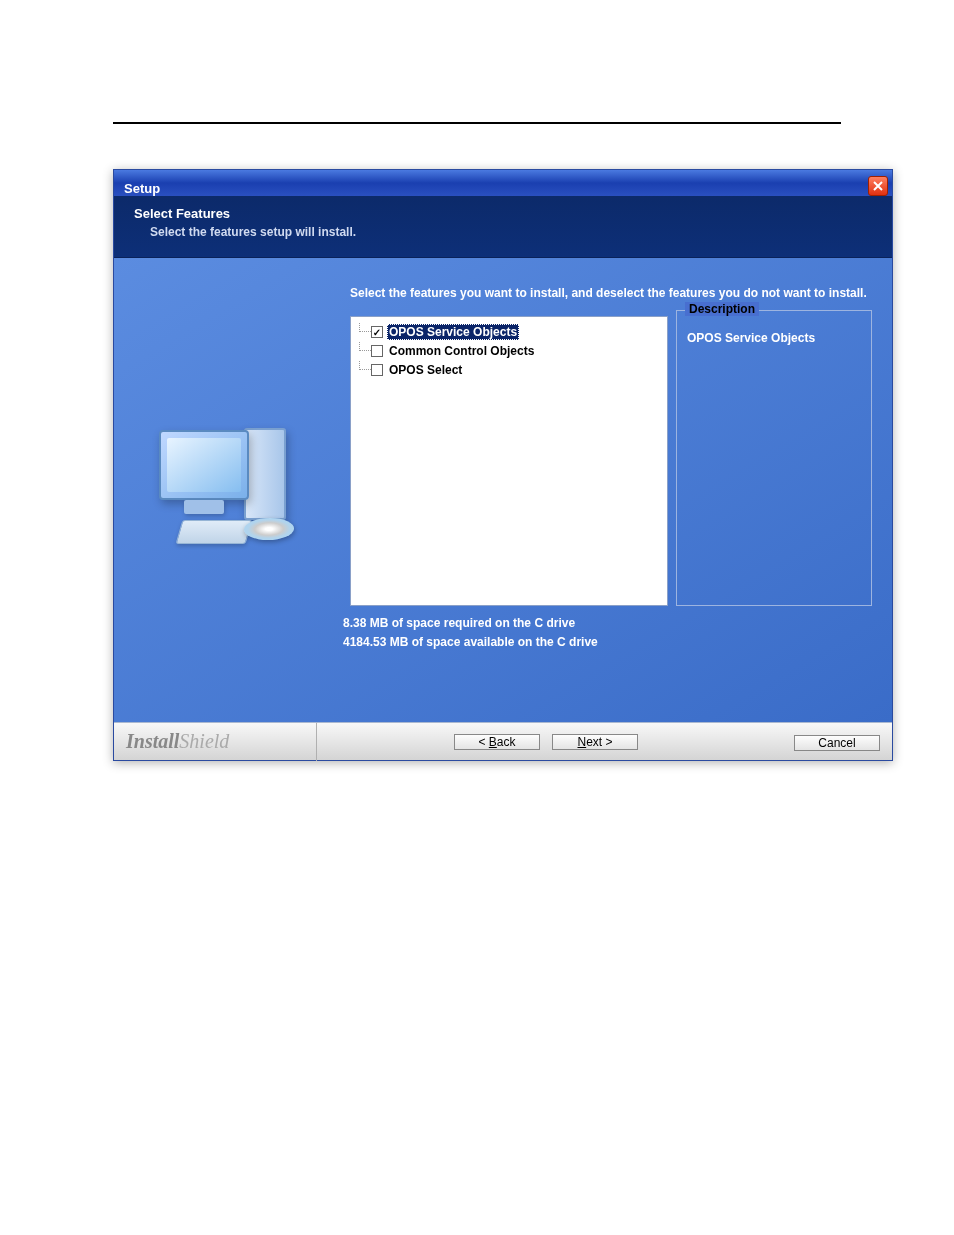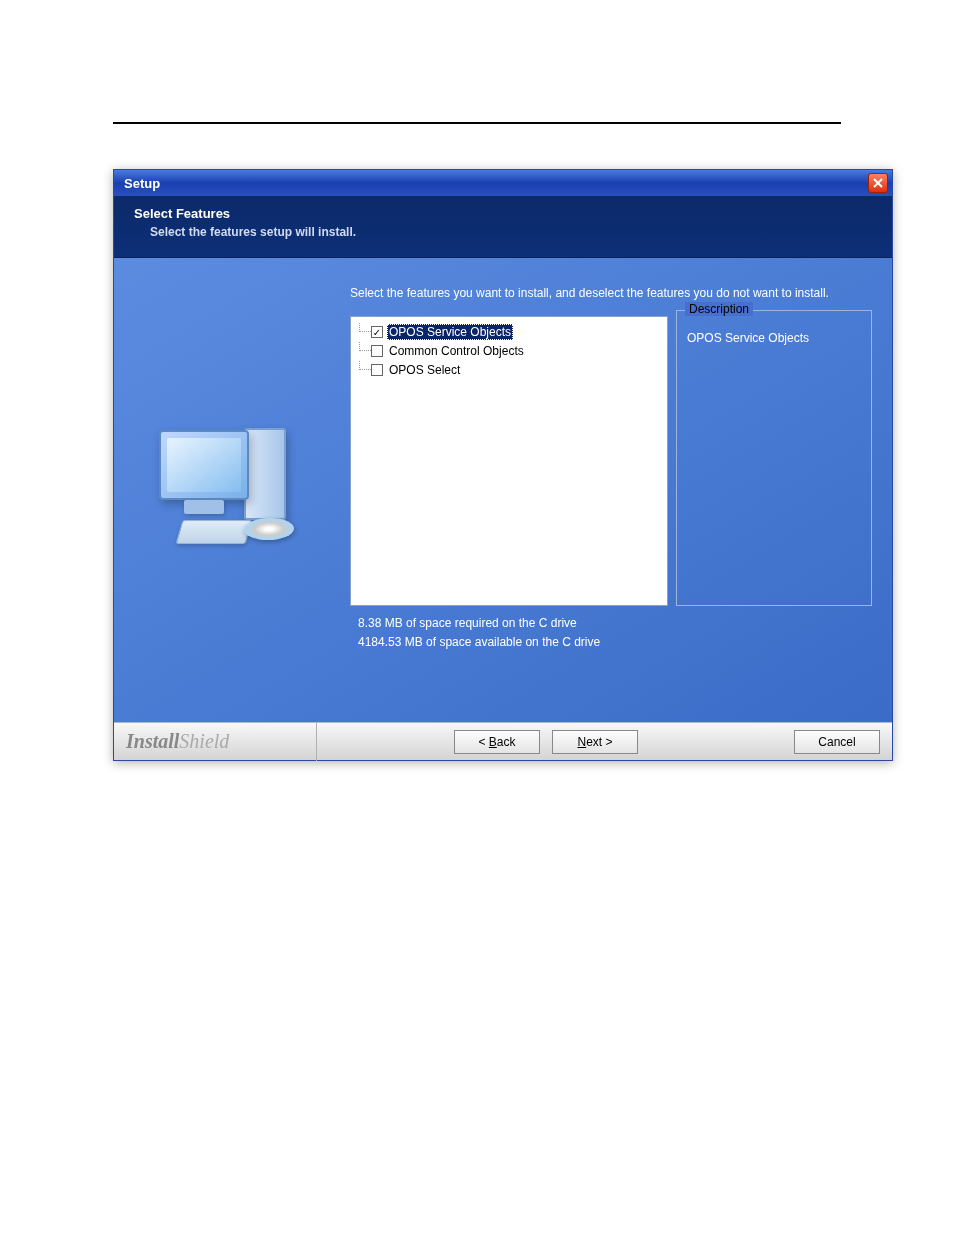--- a/index.html
+++ b/index.html
@@ -27,21 +27,21 @@
     background: linear-gradient(to bottom, #5a8de8 0%, #3f6fd0 100%);
     border: 1px solid #2a4aa0;
     box-shadow: 0 2px 10px rgba(0,0,0,0.3);
     display: flex;
     flex-direction: column;
   }
   .titlebar {
     height: 26px;
     background: linear-gradient(to bottom, #4a7ae0 0%, #1a3fb0 50%, #2a50c0 100%);
     display: flex;
-    align-items: center;
+    align-items: flex-end;
     justify-content: space-between;
     padding: 0 4px 0 10px;
     color: #fff;
     font-weight: bold;
     font-size: 13px;
   }
   .close-btn {
     width: 20px;
     height: 20px;
     background: linear-gradient(to bottom, #ff8060, #e03010);
@@ -70,20 +70,21 @@
     font-size: 12px;
     margin-top: 4px;
     margin-left: 16px;
     color: #d0daf0;
     font-weight: bold;
   }
   .body-area {
     flex: 1;
     position: relative;
     background: linear-gradient(to bottom right, #5b8ce0, #3a6cc8);
+    font-weight: bold;
   }
   .left-col {
     position: absolute;
     left: 0;
     top: 0;
     width: 230px;
     height: 100%;
     display: flex;
     align-items: center;
     justify-content: center;
@@ -231,21 +232,21 @@
     background: #486fd0;
   }
   .desc-content {
     padding: 20px 10px;
     font-size: 12px;
     color: #fff;
   }
   .space-info {
     position: absolute;
     top: 356px;
-    left: 244px;
+    left: 229px;
     font-size: 12px;
     color: #fff;
     line-height: 19px;
   }
   .footer {
     height: 38px;
     background: linear-gradient(to bottom, #f8f8f8, #d4d4d4);
     border-top: 1px solid #aab8d0;
     display: flex;
     align-items: center;
@@ -273,21 +274,21 @@
     left: 340px;
     display: flex;
     gap: 12px;
   }
   .footer-btns-right {
     position: absolute;
     right: 12px;
   }
   .wiz-btn {
     width: 86px;
-    height: 24px;
+    height: 16px;
     background: linear-gradient(to bottom, #fdfdfd, #e4e4e4);
     border: 1px solid #888;
     font-size: 12px;
     font-family: Tahoma, Arial, sans-serif;
     cursor: pointer;
     color: #000;
   }
   .wiz-btn span.ul { text-decoration: underline; }
 </style>
 </head>

